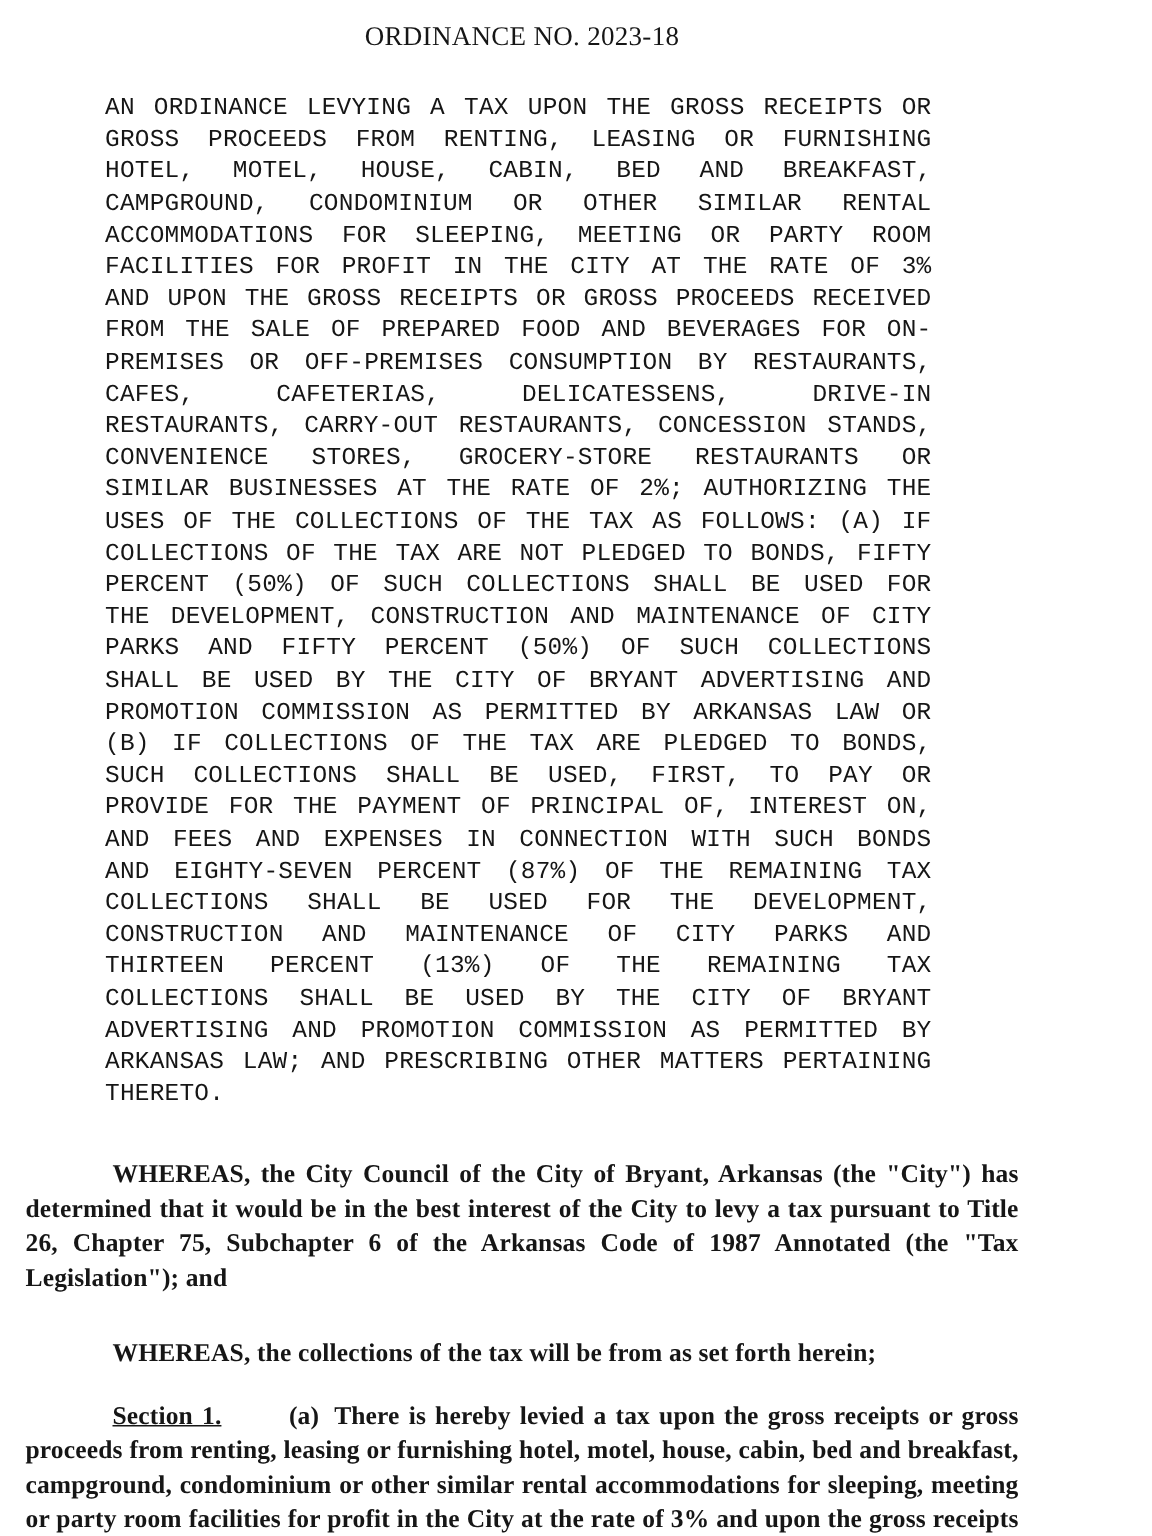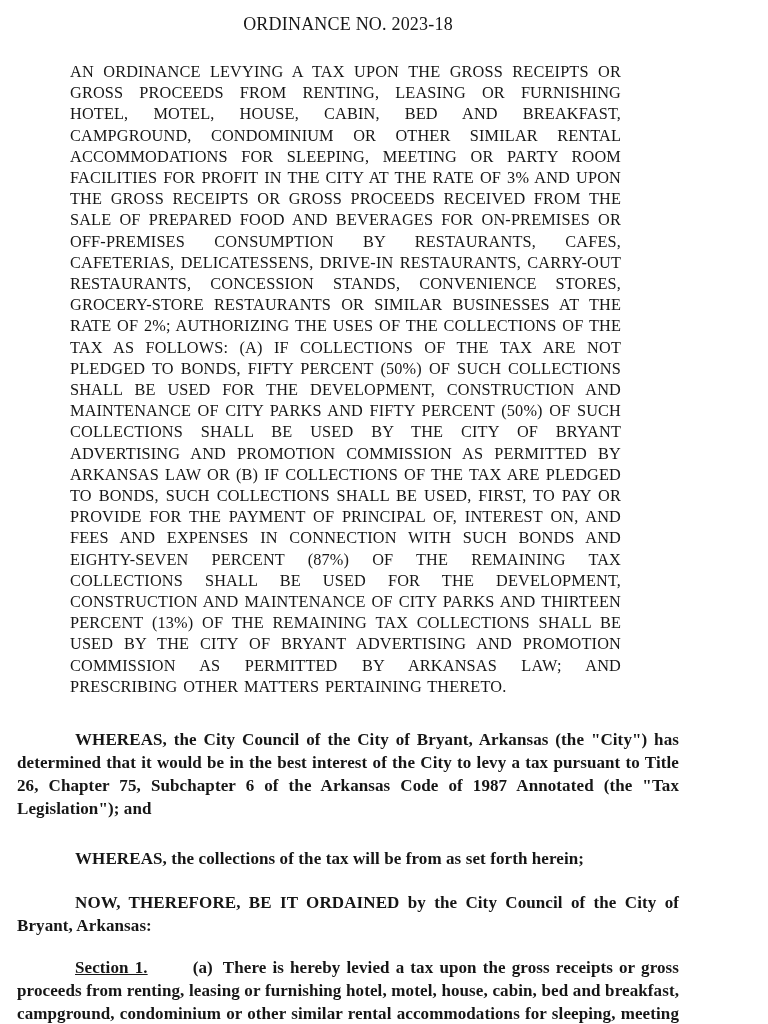--- a/index.html
+++ b/index.html
@@ -24,20 +24,21 @@
     letter-spacing: 0.2px;
     margin: 2px 0 0 0;
   }
   .caption-block {
     margin: 26px 58px 0 53px;
     text-align: justify;
     font-size: 16.3px;
     line-height: 21.2px;
     letter-spacing: 0.15px;
     word-spacing: 1.5px;
+    font-family: Liberation Mono, monospace;
   }
   .body-para {
     margin: 0;
     text-align: justify;
     text-indent: 58px;
     font-size: 17px;
     line-height: 23px;
     letter-spacing: 0.1px;
     font-weight: bold;
   }
@@ -55,17 +56,16 @@
 <div class="page">
 
   <h1 class="doc-title">ORDINANCE NO. 2023-18</h1>
 
   <div class="caption-block">AN ORDINANCE LEVYING A TAX UPON THE GROSS RECEIPTS OR GROSS PROCEEDS FROM RENTING, LEASING OR FURNISHING HOTEL, MOTEL, HOUSE, CABIN, BED AND BREAKFAST, CAMPGROUND, CONDOMINIUM OR OTHER SIMILAR RENTAL ACCOMMODATIONS FOR SLEEPING, MEETING OR PARTY ROOM FACILITIES FOR PROFIT IN THE CITY AT THE RATE OF 3% AND UPON THE GROSS RECEIPTS OR GROSS PROCEEDS RECEIVED FROM THE SALE OF PREPARED FOOD AND BEVERAGES FOR ON-PREMISES OR OFF-PREMISES CONSUMPTION BY RESTAURANTS, CAFES, CAFETERIAS, DELICATESSENS, DRIVE-IN RESTAURANTS, CARRY-OUT RESTAURANTS, CONCESSION STANDS, CONVENIENCE STORES, GROCERY-STORE RESTAURANTS OR SIMILAR BUSINESSES AT THE RATE OF 2%; AUTHORIZING THE USES OF THE COLLECTIONS OF THE TAX AS FOLLOWS: (A) IF COLLECTIONS OF THE TAX ARE NOT PLEDGED TO BONDS, FIFTY PERCENT (50%) OF SUCH COLLECTIONS SHALL BE USED FOR THE DEVELOPMENT, CONSTRUCTION AND MAINTENANCE OF CITY PARKS AND FIFTY PERCENT (50%) OF SUCH COLLECTIONS SHALL BE USED BY THE CITY OF BRYANT ADVERTISING AND PROMOTION COMMISSION AS PERMITTED BY ARKANSAS LAW OR (B) IF COLLECTIONS OF THE TAX ARE PLEDGED TO BONDS, SUCH COLLECTIONS SHALL BE USED, FIRST, TO PAY OR PROVIDE FOR THE PAYMENT OF PRINCIPAL OF, INTEREST ON, AND FEES AND EXPENSES IN CONNECTION WITH SUCH BONDS AND EIGHTY-SEVEN PERCENT (87%) OF THE REMAINING TAX COLLECTIONS SHALL BE USED FOR THE DEVELOPMENT, CONSTRUCTION AND MAINTENANCE OF CITY PARKS AND THIRTEEN PERCENT (13%) OF THE REMAINING TAX COLLECTIONS SHALL BE USED BY THE CITY OF BRYANT ADVERTISING AND PROMOTION COMMISSION AS PERMITTED BY ARKANSAS LAW; AND PRESCRIBING OTHER MATTERS PERTAINING THERETO.</div>
 
   <p class="body-para p-whereas1">WHEREAS, the City Council of the City of Bryant, Arkansas (the "City") has determined that it would be in the best interest of the City to levy a tax pursuant to Title 26, Chapter 75, Subchapter 6 of the Arkansas Code of 1987 Annotated (the "Tax Legislation"); and</p>
 
   <p class="body-para p-whereas2">WHEREAS, the collections of the tax will be from as set forth herein;</p>
 
-  <p class="body-para p-enacting">NOW, THEREFORE, BE IT ORDAINED by the City Council of the City of Bryant, Arkansas:</p>
 
   <p class="body-para p-section"><span class="underline">Section 1.</span><span class="tab-lg"></span><span>(a)</span><span class="tab-sm"></span><span>There is hereby levied a tax upon the gross receipts or gross proceeds from renting, leasing or furnishing hotel, motel, house, cabin, bed and breakfast, campground, condominium or other similar rental accommodations for sleeping, meeting or party room facilities for profit in the City at the rate of 3% and upon the gross receipts or gross proceeds received from the sale of prepared food and beverages for on-premises or off-premises consumption by</span></p>
 
 </div>
 
 </body></html>

